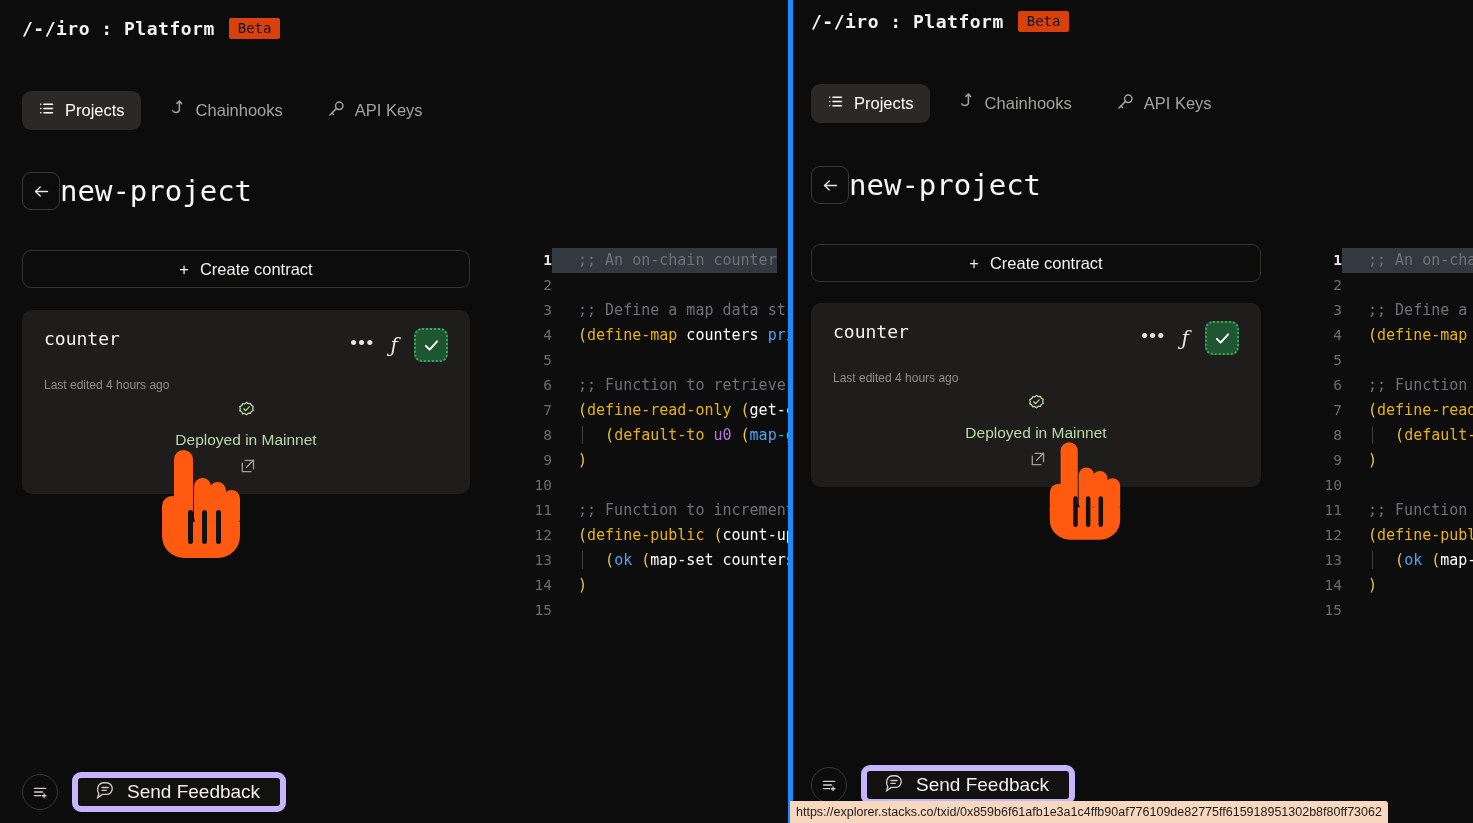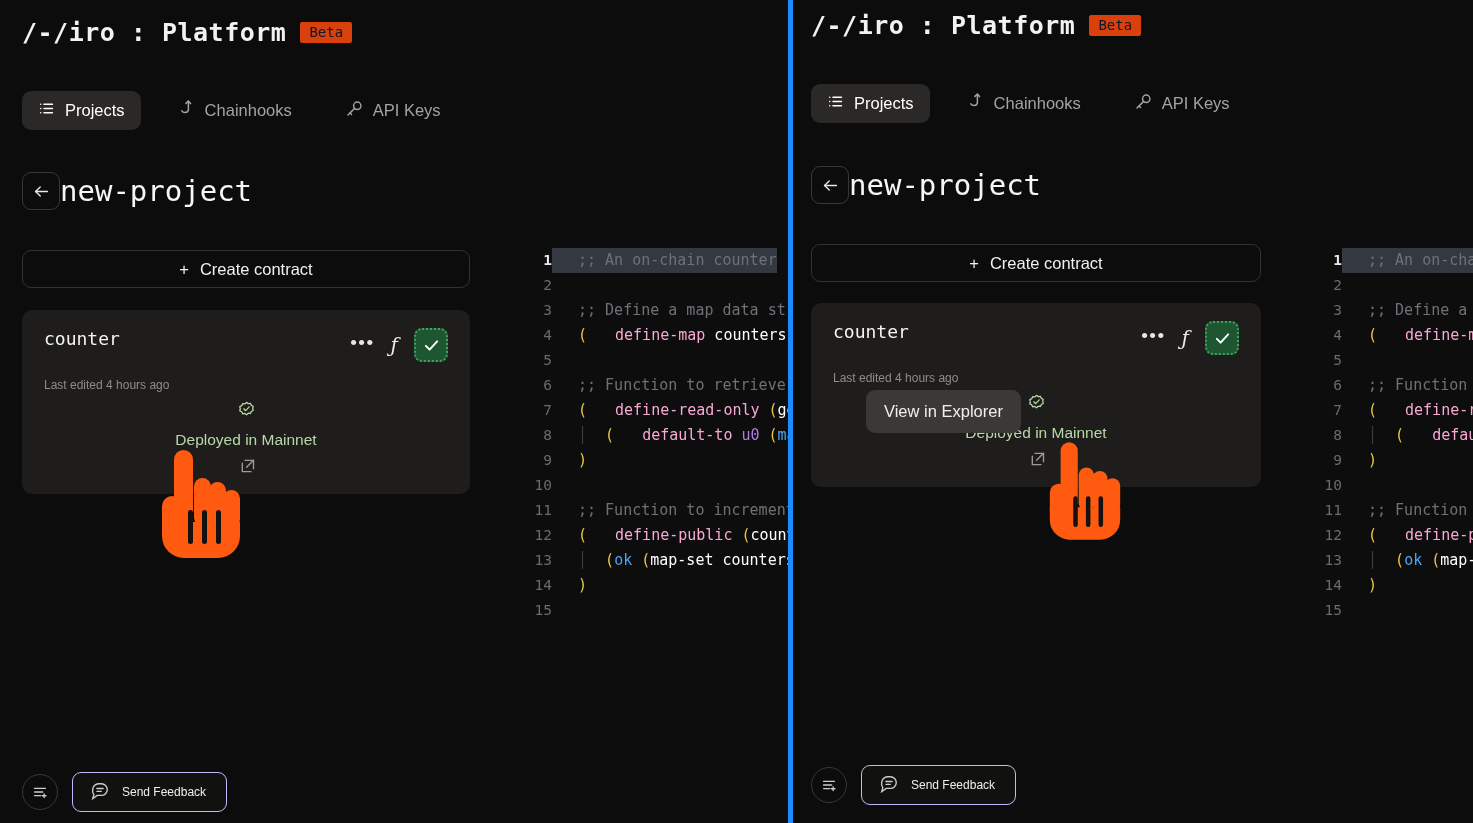--- a/index.html
+++ b/index.html
@@ -23,32 +23,32 @@
 
   
   .app { position:absolute; top:0; left:0; height:823px; }
   .app-l { width:790px; }
   .app-r { width:680px; }
 
   
   .brand-row { display:flex; align-items:center; gap:14px; }
   .brand {
     font-family:"DejaVu Sans Mono","Liberation Mono",monospace;
-    font-size:25px; font-weight:700; color:#f2f2f0; letter-spacing:.5px;
+    font-size:18px; font-weight:700; color:#f2f2f0; letter-spacing:.5px;
     white-space:nowrap;
   }
   .beta-badge {
     background:#d9400b; color:#0f172a;
     font-family:"DejaVu Sans Mono","Liberation Mono",monospace;
     font-size:14px; font-weight:400;
     padding:3px 9px 4px; border-radius:2px; line-height:1;
   }
 
   
-  .tabs { display:flex; align-items:center; gap:21px; }
+  .tabs { display:flex; align-items:center; gap:12px; }
   .tab {
     display:flex; align-items:center; gap:10px;
     padding:9px 16px; border-radius:9px;
     color:#a3a3a0; font-size:16.5px; white-space:nowrap;
     background:transparent;
   }
   .tab.active { background:#2b2927; color:#ffffff; }
   .tab svg { flex:none; }
 
   
@@ -117,36 +117,36 @@
     width:42px; text-align:right; color:#6b6b6b; flex:none;
     padding-right:0; font-size:14.5px;
   }
   .ctext { padding-left:26px; white-space:pre; }
   .crow.sel .ctext { background:#343841; }
   .crow.cur .lnum { color:#e8e8e8; font-weight:700; }
   .gutter-bar { color:#3d3d3d; }
 
   .t-com  { color:#6f7177; }
   .t-par  { color:#e8c547; }
-  .t-key  { color:#f9a8d4;margin-left:28px; }
+  .t-key  { color:#eab308; }
   .t-plain{ color:#ffffff; }
   .t-blue { color:#4aa5f0; }
   .t-pur  { color:#b07be0; }
 
   
   .footer { position:absolute; display:flex; align-items:center; gap:14px; z-index:20; }
   .fab {
     width:36px; height:36px; border-radius:50%;
     border:1px solid #3a3835; display:flex; align-items:center; justify-content:center;
     background:transparent;
   }
   .feedback-btn {
-    height:40px; border:1px solid #c4b5fd; border-radius:9px;
+    height:40px; border:6px solid #c4b5fd; border-radius:9px;
     display:flex; align-items:center; gap:12px; padding:0 20px 0 17px;
-    color:#f0efed; font-size:12px; background:#111110;
+    color:#f0efed; font-size:19px; background:#111110;
   }
 
   
   .status-url {
     position:absolute; left:790px; bottom:0; height:22px;
     background:#f7d7bd; color:#1d1d1d;
     font-size:12.5px; line-height:22px;
     padding:0 6px; white-space:nowrap; overflow:hidden;
     border-top-right-radius:3px; z-index:50;
     font-family:"Liberation Sans", sans-serif;
@@ -393,23 +393,20 @@
           <span style="display:inline-flex;padding-left:4px;">
             <svg width="16" height="16" viewBox="0 0 18 18" fill="none" stroke="#9d9d98" stroke-width="1.5" stroke-linecap="round" stroke-linejoin="round">
               <polyline points="5.6,2.6 15.2,2.6 15.2,12.2"></polyline>
               <line x1="15.2" y1="2.6" x2="7.4" y2="10.4"></line>
               <polyline points="12.3,15.4 2.6,15.4 2.6,5.7"></polyline>
             </svg>
           </span>
         </div>
       </div>
 
-      <div class="tooltip" style="left:73px;top:390px;">
-        <span>View in Explorer</span>
-      </div>
 
       <span class="hand" style="left:255px;top:440px;">
         <svg width="74" height="100" viewBox="0 0 82 110">
           <g fill="#ff5a0f">
             <rect x="2" y="48" width="20" height="40" rx="10"></rect>
             <path d="M2 74 h78 v14 a22 22 0 0 1 -22 22 H24 a22 22 0 0 1 -22 -22 z"></path>
             <rect x="14" y="2" width="19" height="76" rx="9.5"></rect>
             <rect x="34" y="30" width="17" height="48" rx="8.5"></rect>
             <rect x="49" y="34" width="17" height="44" rx="8.5"></rect>
             <rect x="63" y="42" width="17" height="38" rx="8.5"></rect>
@@ -462,14 +459,15 @@
             <div class="crow"><span class="lnum">14</span><span class="ctext"><span class="t-par">)</span></span></div>
             <div class="crow"><span class="lnum">15</span><span class="ctext"></span></div>
           </div>
       </div>
 
     </div>
   </div>
 
   <div class="divider"></div>
 
+  <div class="status-url">https://explorer.stacks.co/txid/0x859b6f61afb1e3a1c4ffb90af776109de82775ff615918951302b8f80ff73062</div>
 
 </div>
 
 </body></html>

